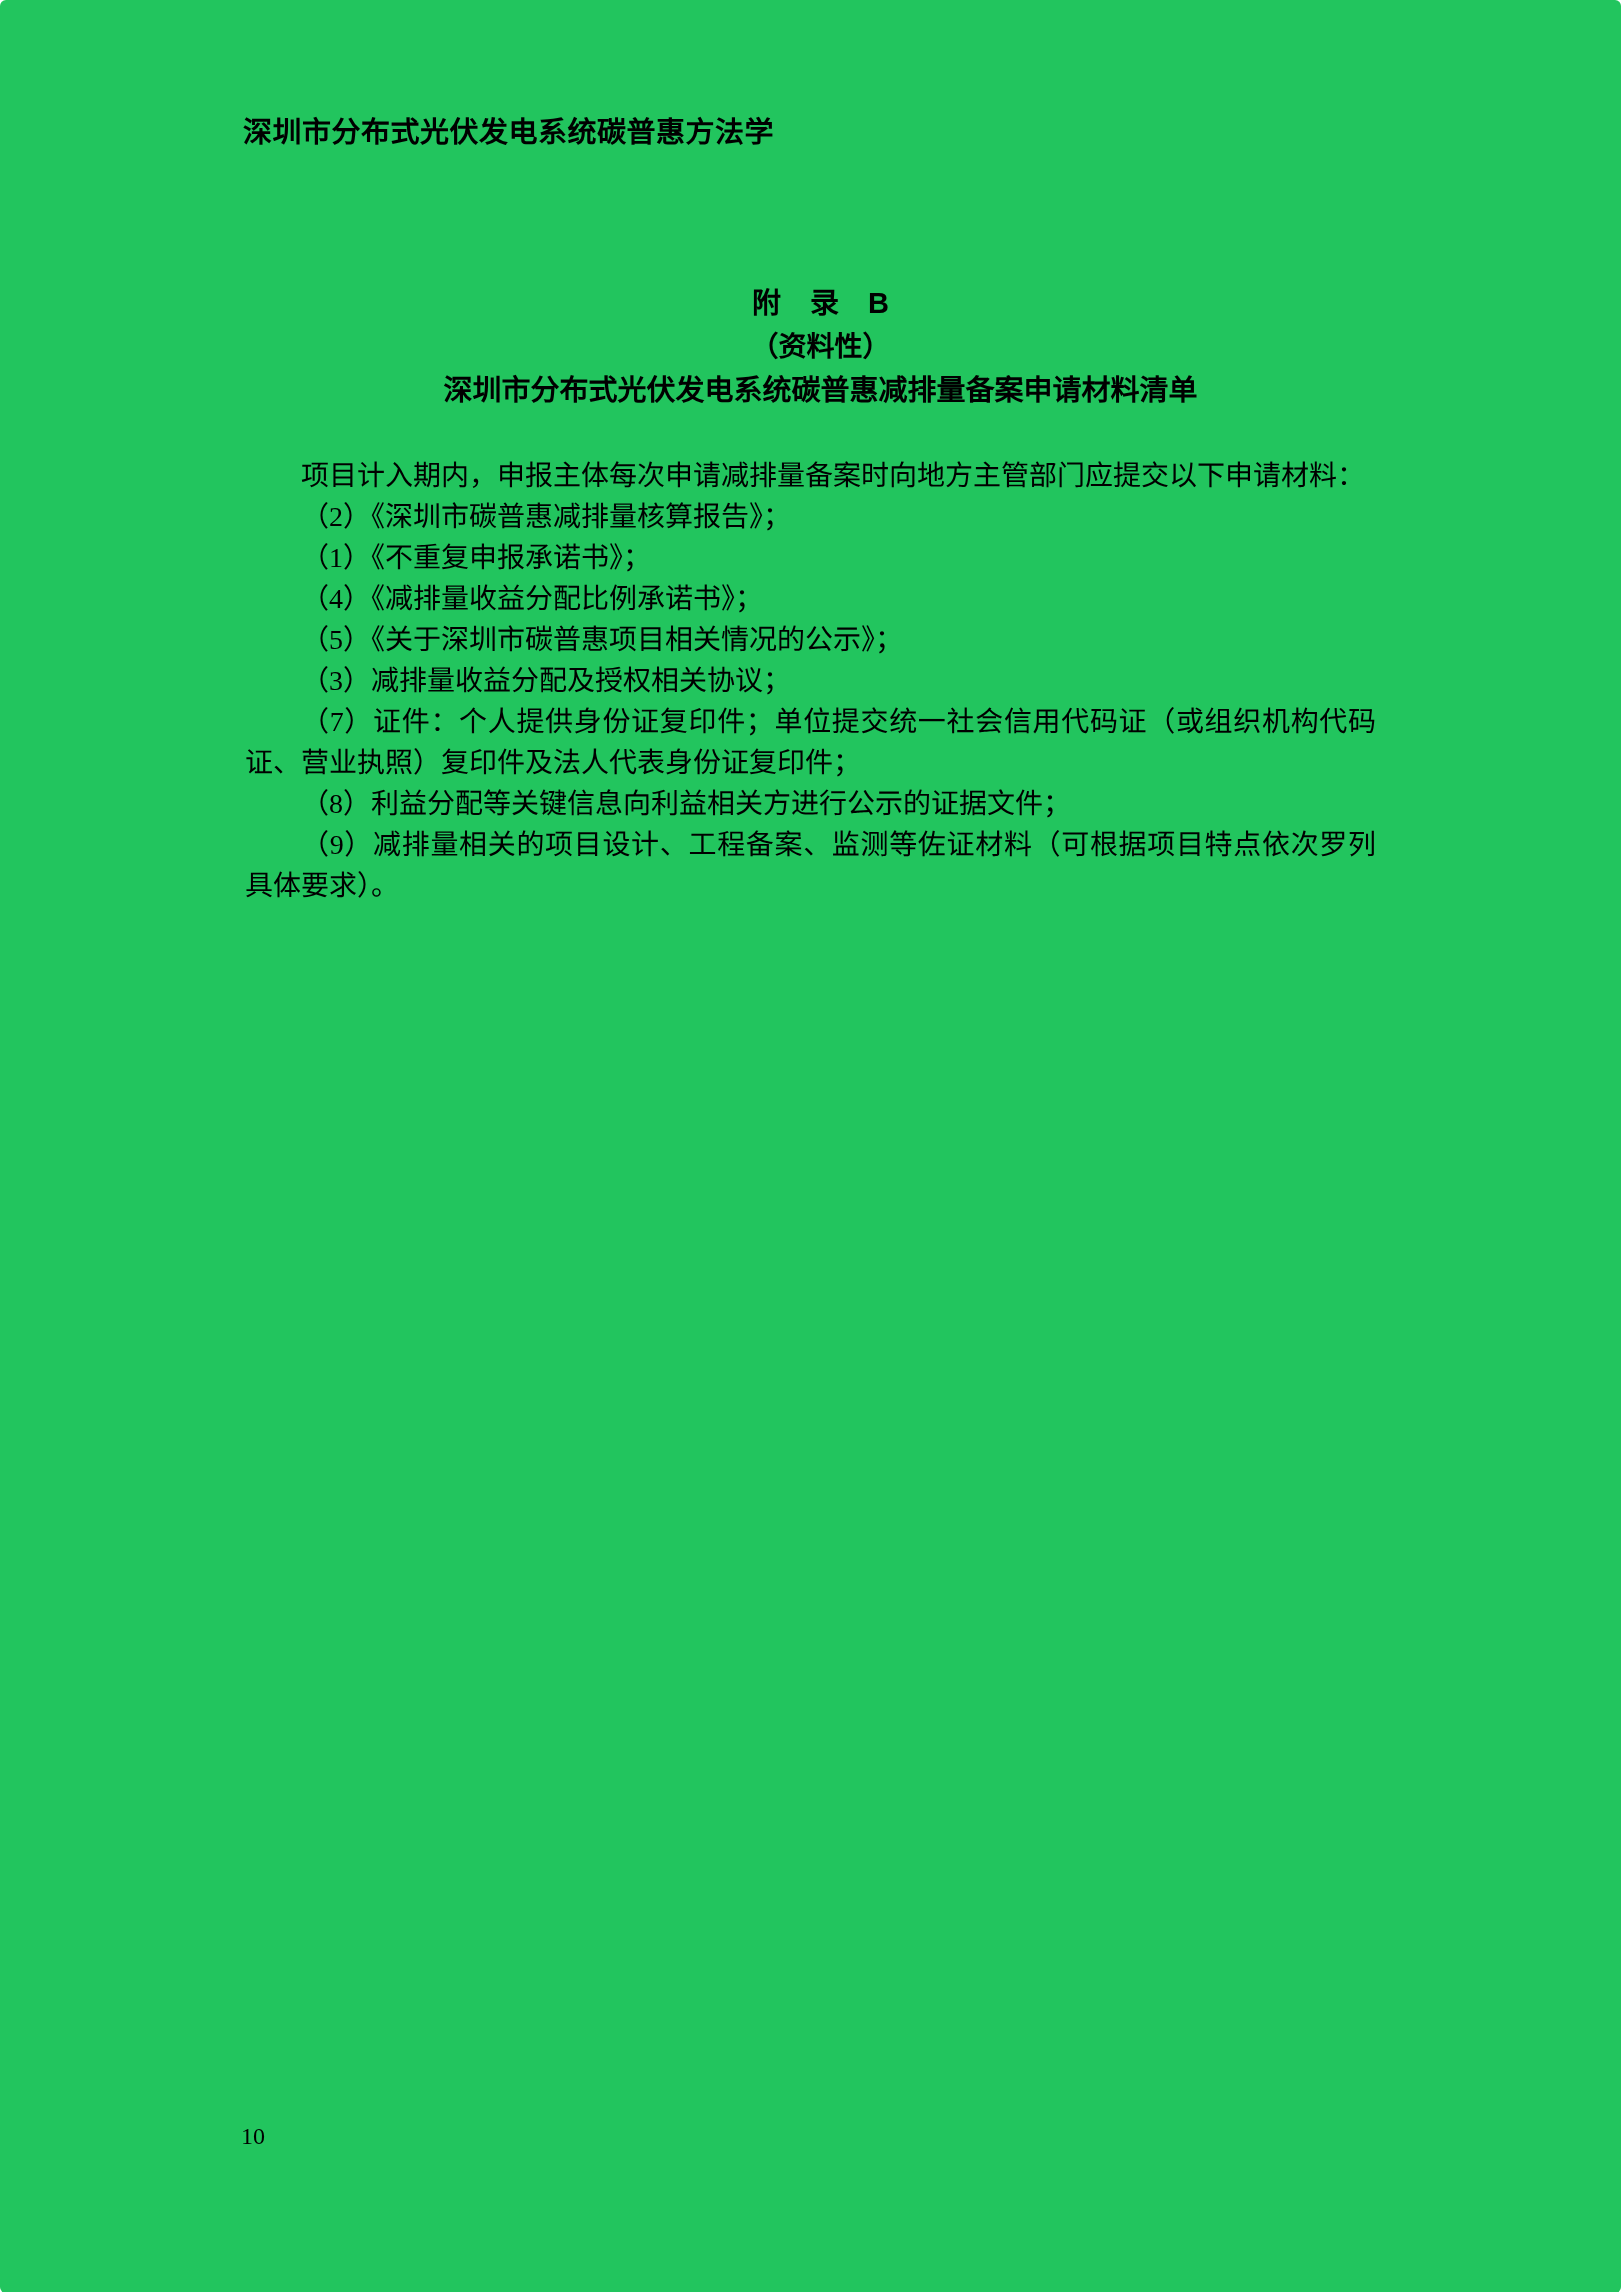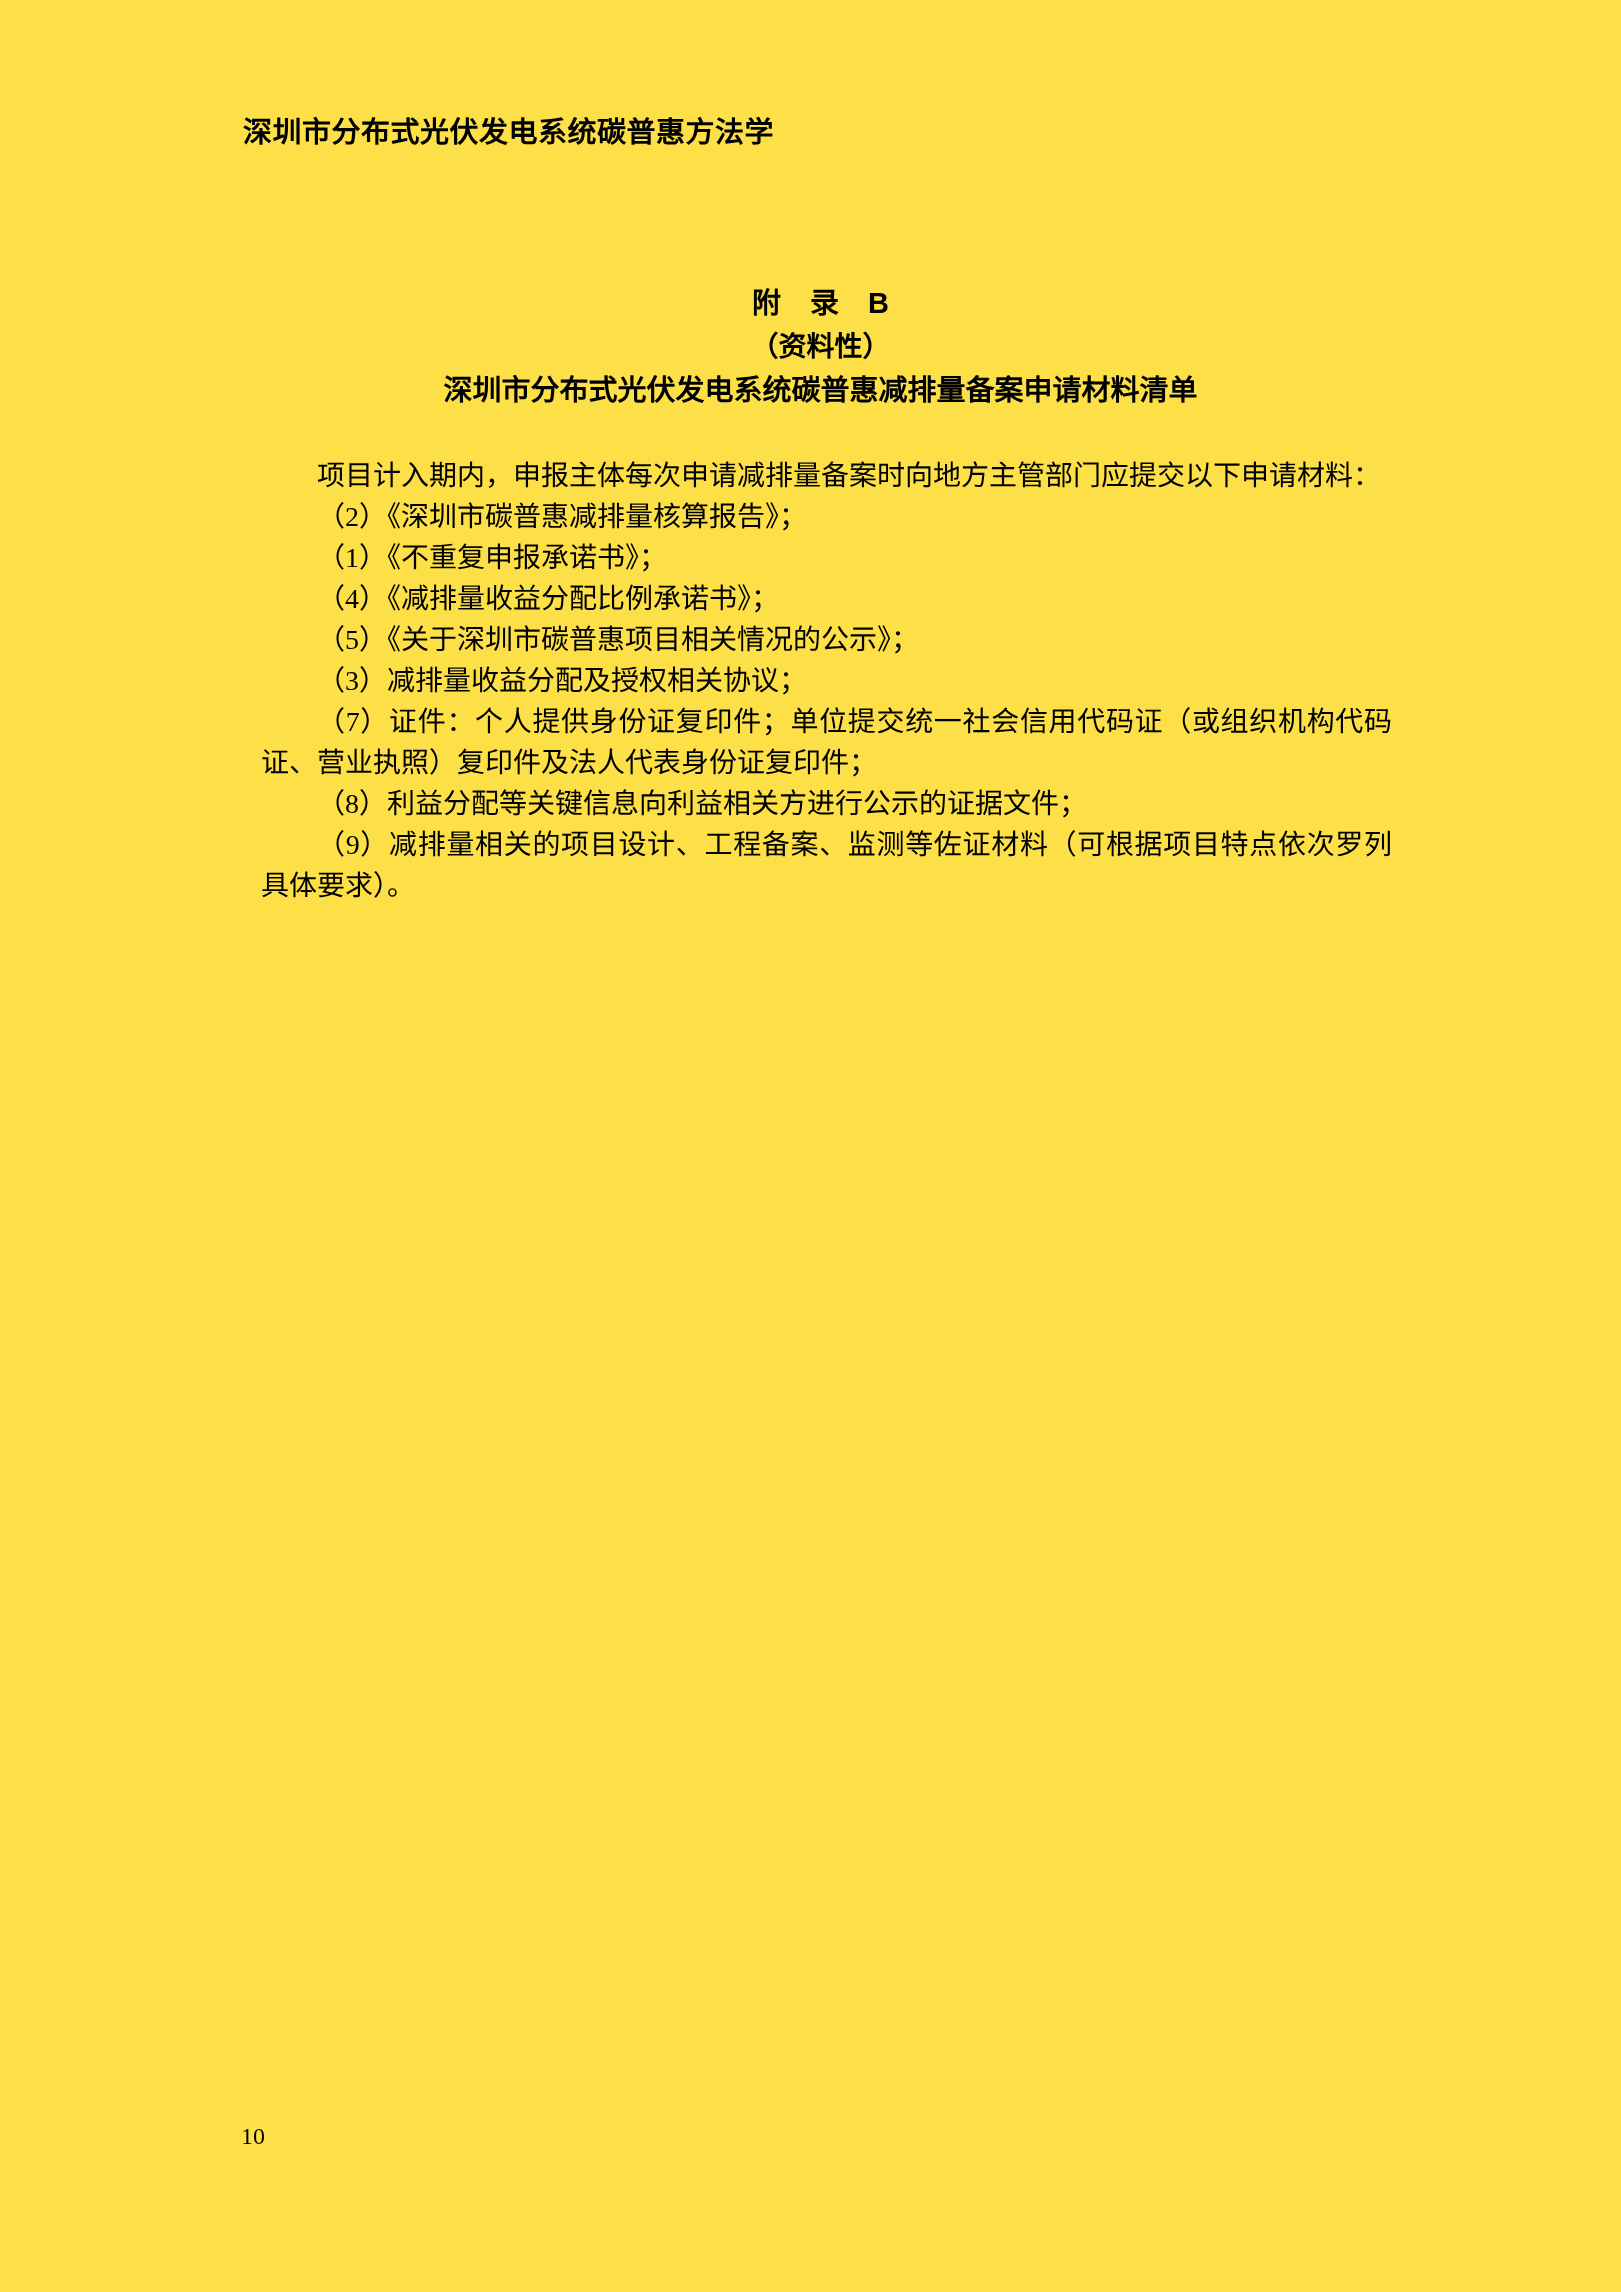--- a/index.html
+++ b/index.html
@@ -4,23 +4,24 @@
 <style>
   html, body {
     margin: 0;
     padding: 0;
     background: #ffffff;
   }
   .page {
     position: relative;
     width: 1621px;
     height: 2293px;
-    background: #fde047;
+    background: #22c55e;
     color: #000000;
     overflow: hidden;
+    border-radius: 6px;
   }
   .doc-header {
     position: absolute;
     left: 243px;
     top: 114px;
     width: 1135px;
     font-family: "Liberation Sans", "DejaVu Sans", sans-serif;
     font-weight: 700;
     font-size: 29px;
     line-height: 36px;
@@ -51,21 +52,20 @@
   }
   .body-block {
     position: absolute;
     left: 245px;
     top: 455px;
     width: 1131px;
     font-family: "Liberation Serif", "DejaVu Serif", serif;
     font-size: 28px;
     line-height: 41px;
     text-align: justify;
-    margin-left: 16px;
   }
   .body-block p {
     margin: 0;
     padding: 0;
     text-indent: 2em;
   }
   .page-number {
     position: absolute;
     left: 241px;
     top: 2119px;

